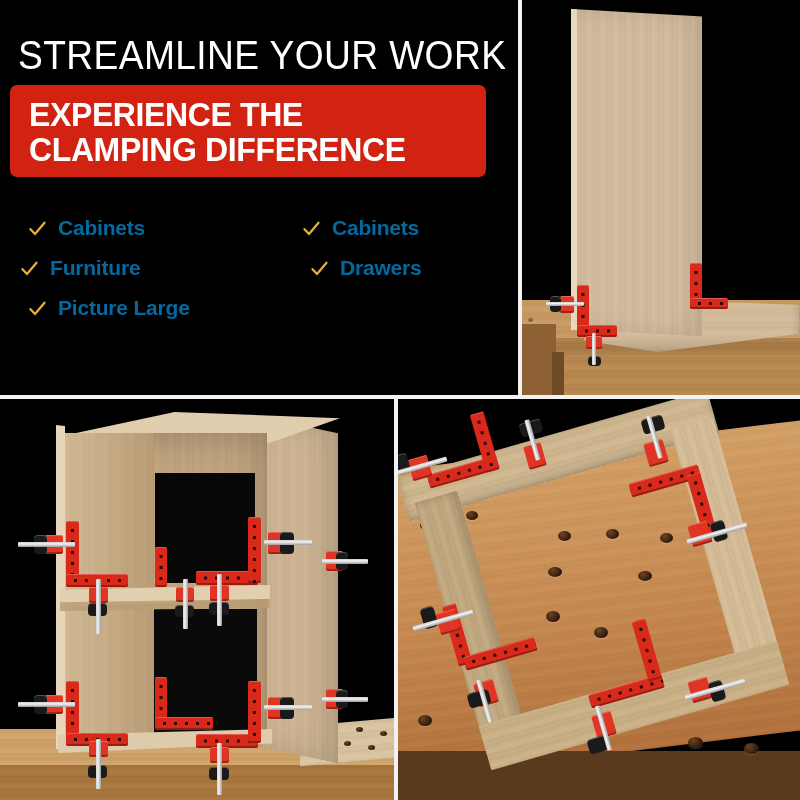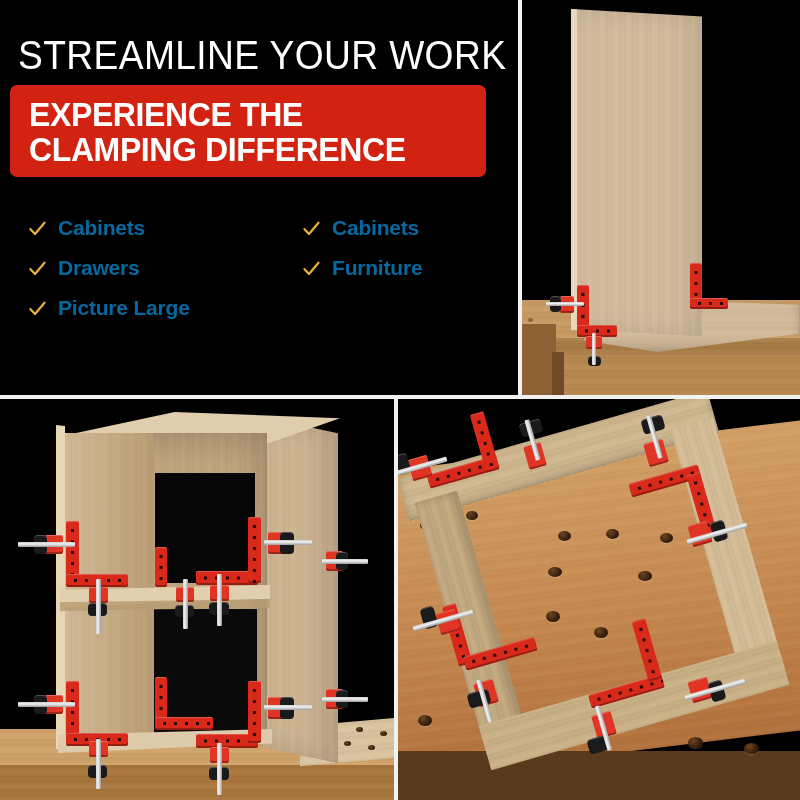--- a/index.html
+++ b/index.html
@@ -168,35 +168,35 @@
       </div>
       <div class="bullet col2">
         <span class="chk">
           <svg viewBox="0 0 19 19">
               <path d="M2.5 10.2 L7 15 L16.5 3.8" fill="none" stroke="#e3b03f" stroke-width="2.3" stroke-linecap="round" stroke-linejoin="round"></path>
             </svg>
         </span>
         <span class="blabel">Cabinets</span>
       </div>
 
+      <div class="bullet col2">
+        <span class="chk">
+          <svg viewBox="0 0 19 19">
+              <path d="M2.5 10.2 L7 15 L16.5 3.8" fill="none" stroke="#e3b03f" stroke-width="2.3" stroke-linecap="round" stroke-linejoin="round"></path>
+            </svg>
+        </span>
+        <span class="blabel">Furniture</span>
+      </div>
       <div class="bullet">
         <span class="chk">
           <svg viewBox="0 0 19 19">
               <path d="M2.5 10.2 L7 15 L16.5 3.8" fill="none" stroke="#e3b03f" stroke-width="2.3" stroke-linecap="round" stroke-linejoin="round"></path>
             </svg>
         </span>
         <span class="blabel">Drawers</span>
-      </div>
-      <div class="bullet col2">
-        <span class="chk">
-          <svg viewBox="0 0 19 19">
-              <path d="M2.5 10.2 L7 15 L16.5 3.8" fill="none" stroke="#e3b03f" stroke-width="2.3" stroke-linecap="round" stroke-linejoin="round"></path>
-            </svg>
-        </span>
-        <span class="blabel">Furniture</span>
       </div>
 
       <div class="bullet">
         <span class="chk">
           <svg viewBox="0 0 19 19">
               <path d="M2.5 10.2 L7 15 L16.5 3.8" fill="none" stroke="#e3b03f" stroke-width="2.3" stroke-linecap="round" stroke-linejoin="round"></path>
             </svg>
         </span>
         <span class="blabel">Picture Large</span>
       </div>

